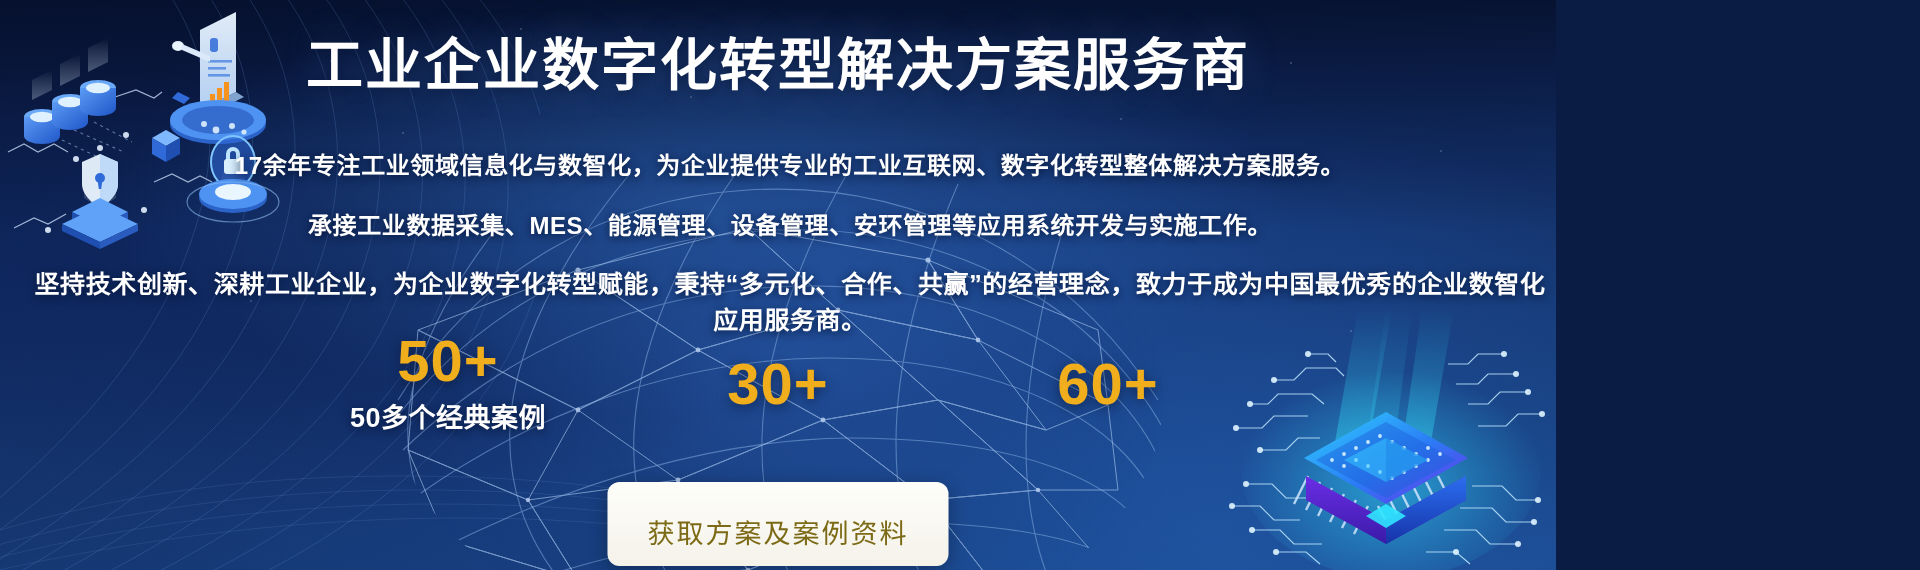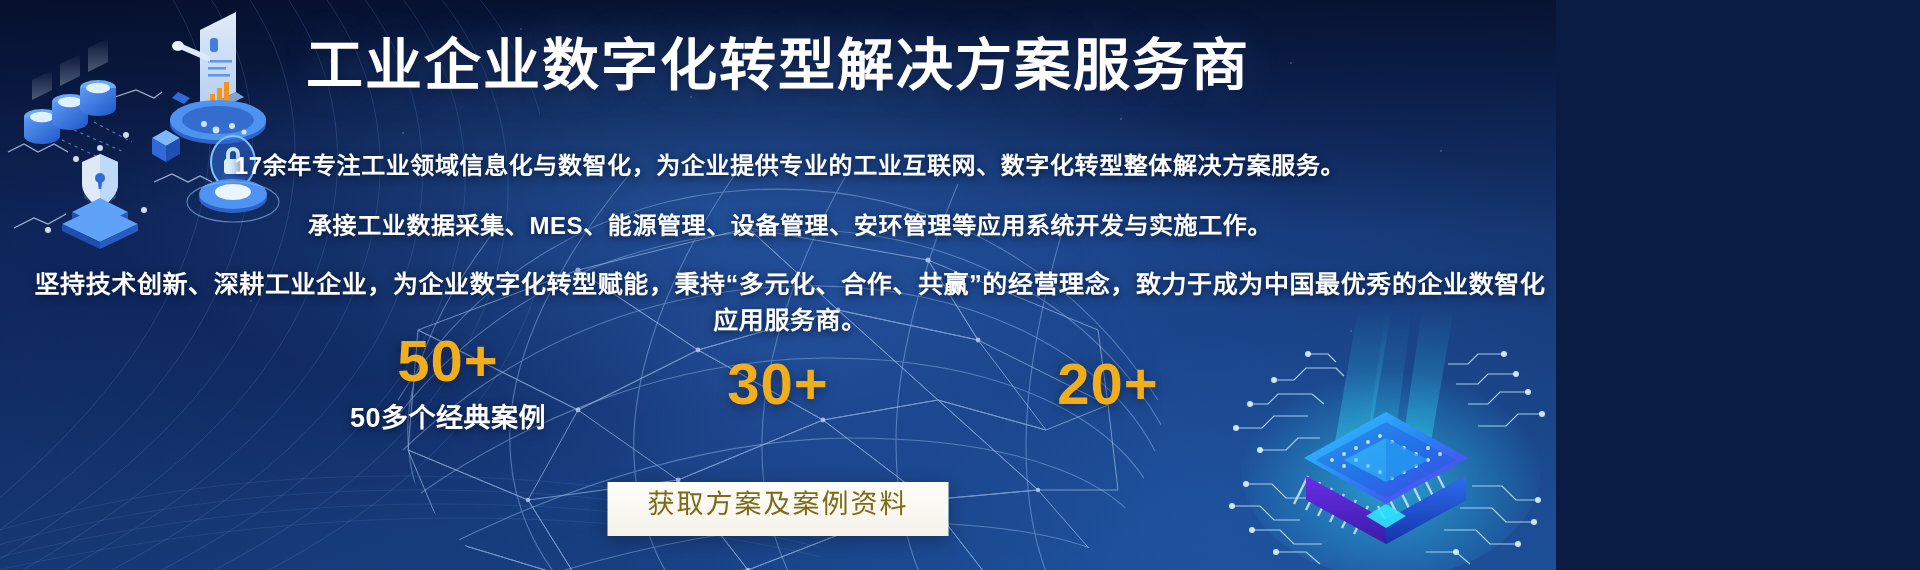--- a/index.html
+++ b/index.html
@@ -81,23 +81,23 @@
   }
   .stat-label{
     margin-top:6px;
     font-size:27px;font-weight:700;color:#ffffff;letter-spacing:.5px;
     text-shadow:0 2px 8px rgba(4,16,48,.8);
   }
 
   .cta{
     position:absolute;top:482px;left:50%;transform:translateX(-50%);
     display:block;
-    padding:0 40px 15px;
+    padding:30px 40px 15px;
     background:linear-gradient(180deg,#fefefa 0%,#f4f2e9 100%);
-    border:none;border-radius:0;
+    border:none;border-radius:12px;
     color:#7d6a16;
     font-family:"Liberation Sans","DejaVu Sans",sans-serif;
     font-size:27px;font-weight:400;letter-spacing:2px;
     box-shadow:0 4px 18px rgba(0,0,0,.30);
     cursor:pointer;
   }
 </style>
 </head>
 <body>
 
@@ -462,20 +462,20 @@
 
     <div class="stats">
       <div class="stat">
         <div class="stat-num">50+</div>
         <div class="stat-label">50多个经典案例</div>
       </div>
       <div class="stat">
         <div class="stat-num">30+</div>
       </div>
       <div class="stat">
-        <div class="stat-num">20+</div>
+        <div class="stat-num">60+</div>
       </div>
     </div>
 
     <button class="cta">获取方案及案例资料</button>
 
   </div>
 </div>
 
 </body></html>

